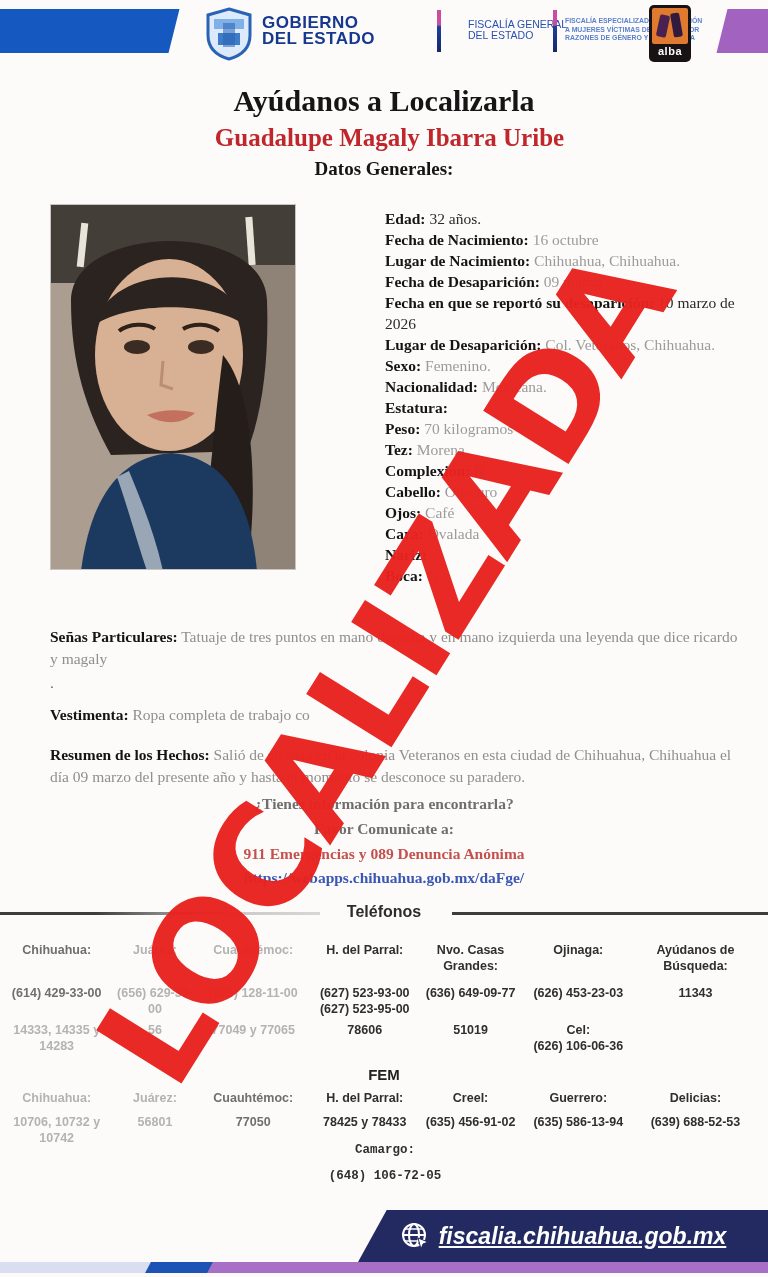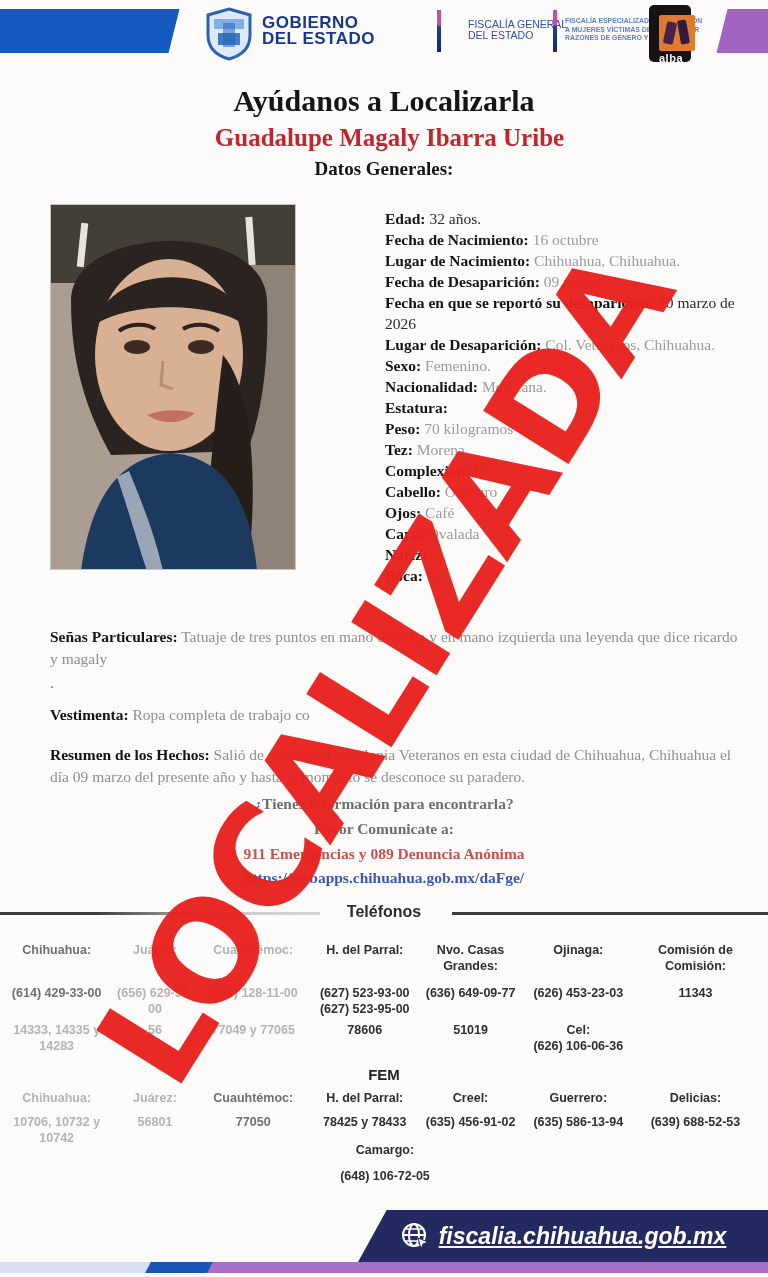--- a/index.html
+++ b/index.html
@@ -19,21 +19,21 @@
     font-weight:bold; font-size:17px; line-height:16px; color:#16388f; letter-spacing:.5px; }
   .hdr-divider { position:absolute; top:10px; width:4px; height:42px;
     background:linear-gradient(#c94f9e 0%, #c94f9e 35%, #1c3f9e 40%, #14286b 100%); }
   .d1 { left:437px; } .d2 { left:553px; }
   .fge-text { position:absolute; left:468px; top:19px; font-family:"Liberation Sans",sans-serif;
     font-weight:normal; font-size:10.5px; line-height:11px; color:#2a51b0;
     font-stretch:condensed; }
   .fem-text { position:absolute; left:565px; top:17px; font-family:"Liberation Sans",sans-serif;
     font-weight:bold; font-size:6.9px; line-height:8.5px; color:#5a82cc; font-stretch:condensed; }
   .alba { position:absolute; left:649px; top:5px; width:42px; height:57px; background:#181214;
-    border-radius:5px; padding:10px; }
+    border-radius:5px; padding:3px; }
   .alba-art { width:36px; height:36px; background:#e07a2e; border-radius:2px; position:relative; overflow:hidden;}
   .alba-art:before { content:""; position:absolute; left:6px; top:7px; width:10px; height:22px;
     background:#4a2050; transform:rotate(12deg); border-radius:2px;}
   .alba-art:after { content:""; position:absolute; left:20px; top:5px; width:9px; height:24px;
     background:#301b3f; transform:rotate(-10deg); border-radius:2px;}
   .alba-label { color:#fff; font-family:"Liberation Sans",sans-serif; font-weight:bold;
     font-size:11px; text-align:center; line-height:14px; letter-spacing:.5px;}
   
   .title { position:absolute; left:0; top:84px; width:100%; text-align:center;
     font-size:30px; font-weight:bold; color:#151515; }
@@ -75,21 +75,21 @@
     font-family:"Liberation Sans",sans-serif; font-weight:bold; font-size:12.5px;
     text-align:center; color:#2f2f2f; line-height:16px; }
   .g-hdr1 { top:942px; }
   .g-val1 { top:985px; }
   .g-ext1 { top:1022px; }
   .fem-title { position:absolute; left:0; top:1066px; width:100%; text-align:center;
     font-family:"Liberation Sans",sans-serif; font-weight:bold; font-size:15px; color:#222; }
   .g-hdr2 { top:1090px; }
   .g-val2 { top:1114px; }
   .camargo { position:absolute; left:285px; top:1142px; width:200px; text-align:center;
-    font-family:Liberation Sans, sans-serif; font-weight:bold; font-size:12.5px;
+    font-family:Liberation Mono, monospace; font-weight:bold; font-size:12.5px;
     color:#2f2f2f; line-height:16px;}
   .camargo .num { margin-top:10px; }
   .fade { color:#b3b3b3; }
   .semi { color:#6f6f6f; }
   
   .footer-navy { position:absolute; left:358px; top:1210px; width:410px; height:52px;
     background:#232a62; clip-path:polygon(7% 0, 100% 0, 100% 100%, 0 100%);
     display:flex; align-items:center; justify-content:center; gap:9px; }
   .footer-url { color:#ffffff; font-family:Liberation Sans, sans-serif;
     font-weight:bold; font-style:italic; font-size:23px; }
@@ -213,21 +213,21 @@
     <div class="tel-line-r"></div>
   </div>
 
   <div class="grid7 g-hdr1">
     <div class="semi">Chihuahua:</div>
     <div class="fade">Juárez:</div>
     <div class="fade">Cuauhtémoc:</div>
     <div>H. del Parral:</div>
     <div>Nvo. Casas Grandes:</div>
     <div>Ojinaga:</div>
-    <div>Comisión de Comisión:</div>
+    <div>Ayúdanos de Búsqueda:</div>
   </div>
 
   <div class="grid7 g-val1">
     <div class="semi"><span>(614) 429-33-00</span></div>
     <div class="fade"><span>(656) 629-33-00</span></div>
     <div class="fade"><span>(625) 128-11-00</span></div>
     <div><span>(627) 523-93-00</span><br><span>(627) 523-95-00</span></div>
     <div><span>(636) 649-09-77</span></div>
     <div><span>(626) 453-23-03</span></div>
     <div><span>11343</span></div>

